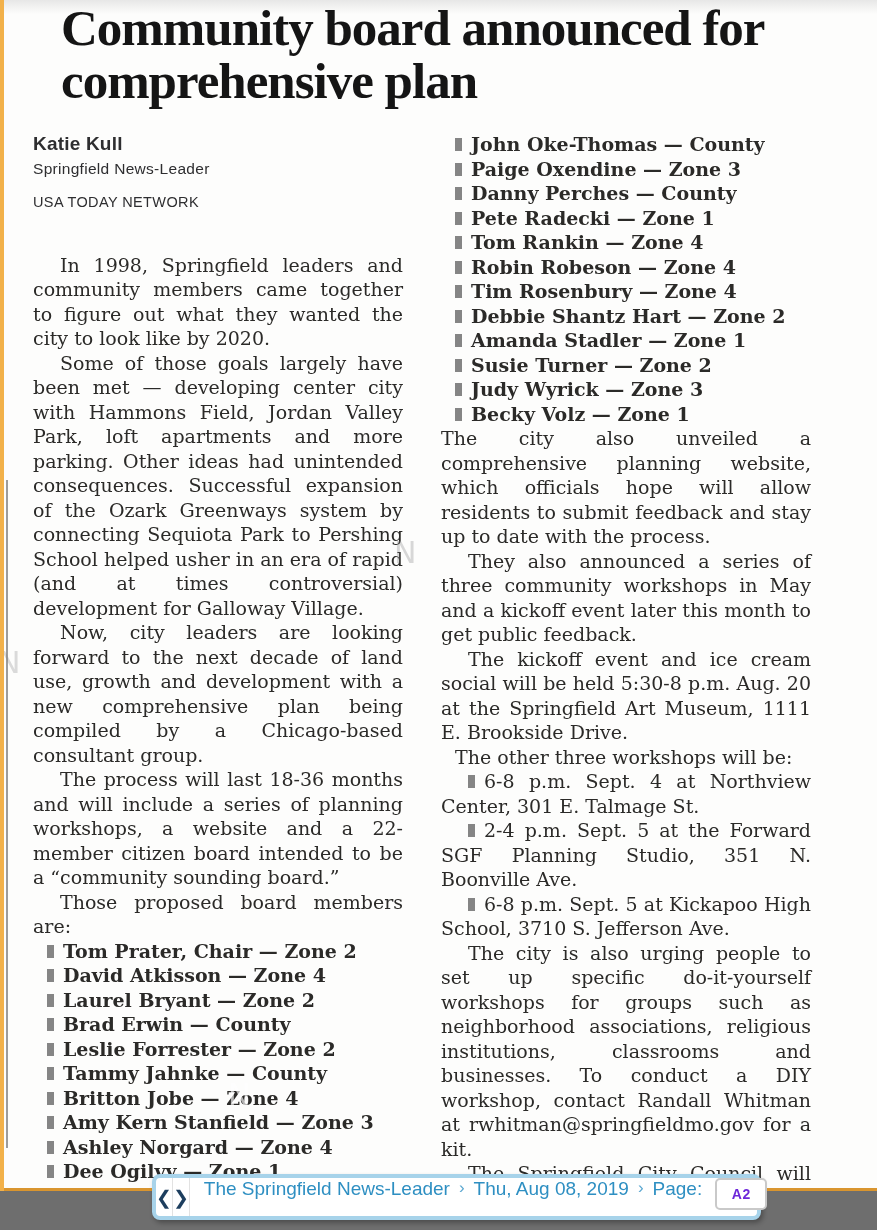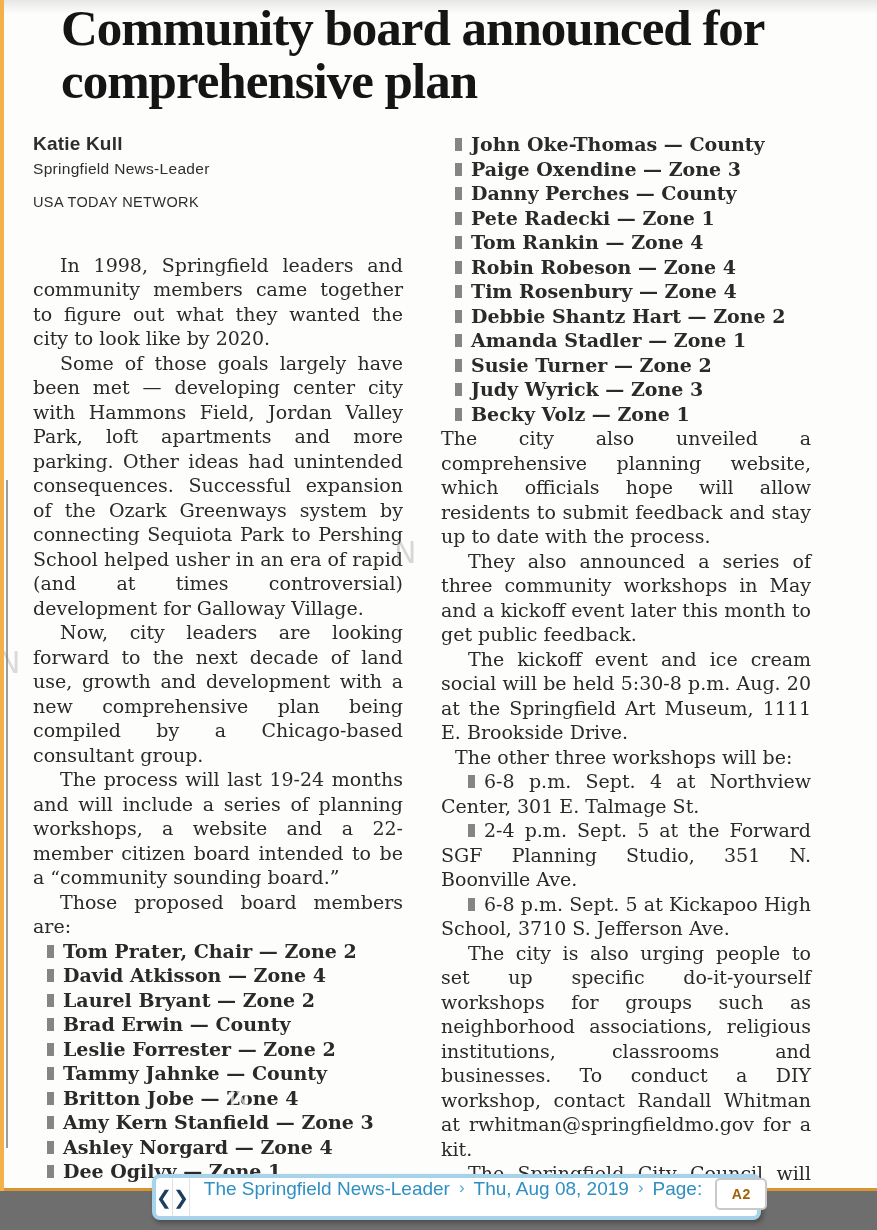--- a/index.html
+++ b/index.html
@@ -133,21 +133,21 @@
   .crumb-link { cursor: pointer; }
   .crumb-sep { font-size: 17px; color: #5aa7d0; }
   .page-input {
     width: 52px; height: 32px;
     margin-left: 4px;
     border: 2px solid #c9c9c9;
     border-radius: 5px;
     text-align: center;
     font-family: "Liberation Sans", sans-serif;
     font-size: 14px; font-weight: 700;
-    color: #a16207;
+    color: #6d28d9;
     letter-spacing: 0.5px;
     background: #ffffff;
   }
 </style>
 </head>
 <body>
 
 <div class="page">
 
   <h1 class="headline">Community board announced for comprehensive plan</h1>
@@ -157,21 +157,21 @@
     <div class="col">
       <div class="byline">
         <div class="author">Katie Kull</div>
         <div class="org">Springfield News-Leader</div>
         <div class="network">USA TODAY NETWORK</div>
       </div>
 
       <p>In 1998, Springfield leaders and community members came together to figure out what they wanted the city to look like by 2020.</p>
       <p>Some of those goals largely have been met — developing center city with Hammons Field, Jordan Valley Park, loft apartments and more parking. Other ideas had unintended consequences. Successful expansion of the Ozark Greenways system by connecting Sequiota Park to Pershing School helped usher in an era of rapid (and at times controversial) development for Galloway Village.</p>
       <p>Now, city leaders are looking forward to the next decade of land use, growth and development with a new comprehensive plan being compiled by a Chicago-based consultant group.</p>
-      <p>The process will last 19-24 months and will include a series of planning workshops, a website and a 22-member citizen board intended to be a “community sounding board.”</p>
+      <p>The process will last 18-36 months and will include a series of planning workshops, a website and a 22-member citizen board intended to be a “community sounding board.”</p>
       <p>Those proposed board members are:</p>
 
       <div class="member-row">
           <span class="bullet-sq"></span>
           <span>Tom Prater, Chair — Zone 2</span>
         </div>
       <div class="member-row">
           <span class="bullet-sq"></span>
           <span>David Atkisson — Zone 4</span>
         </div>

